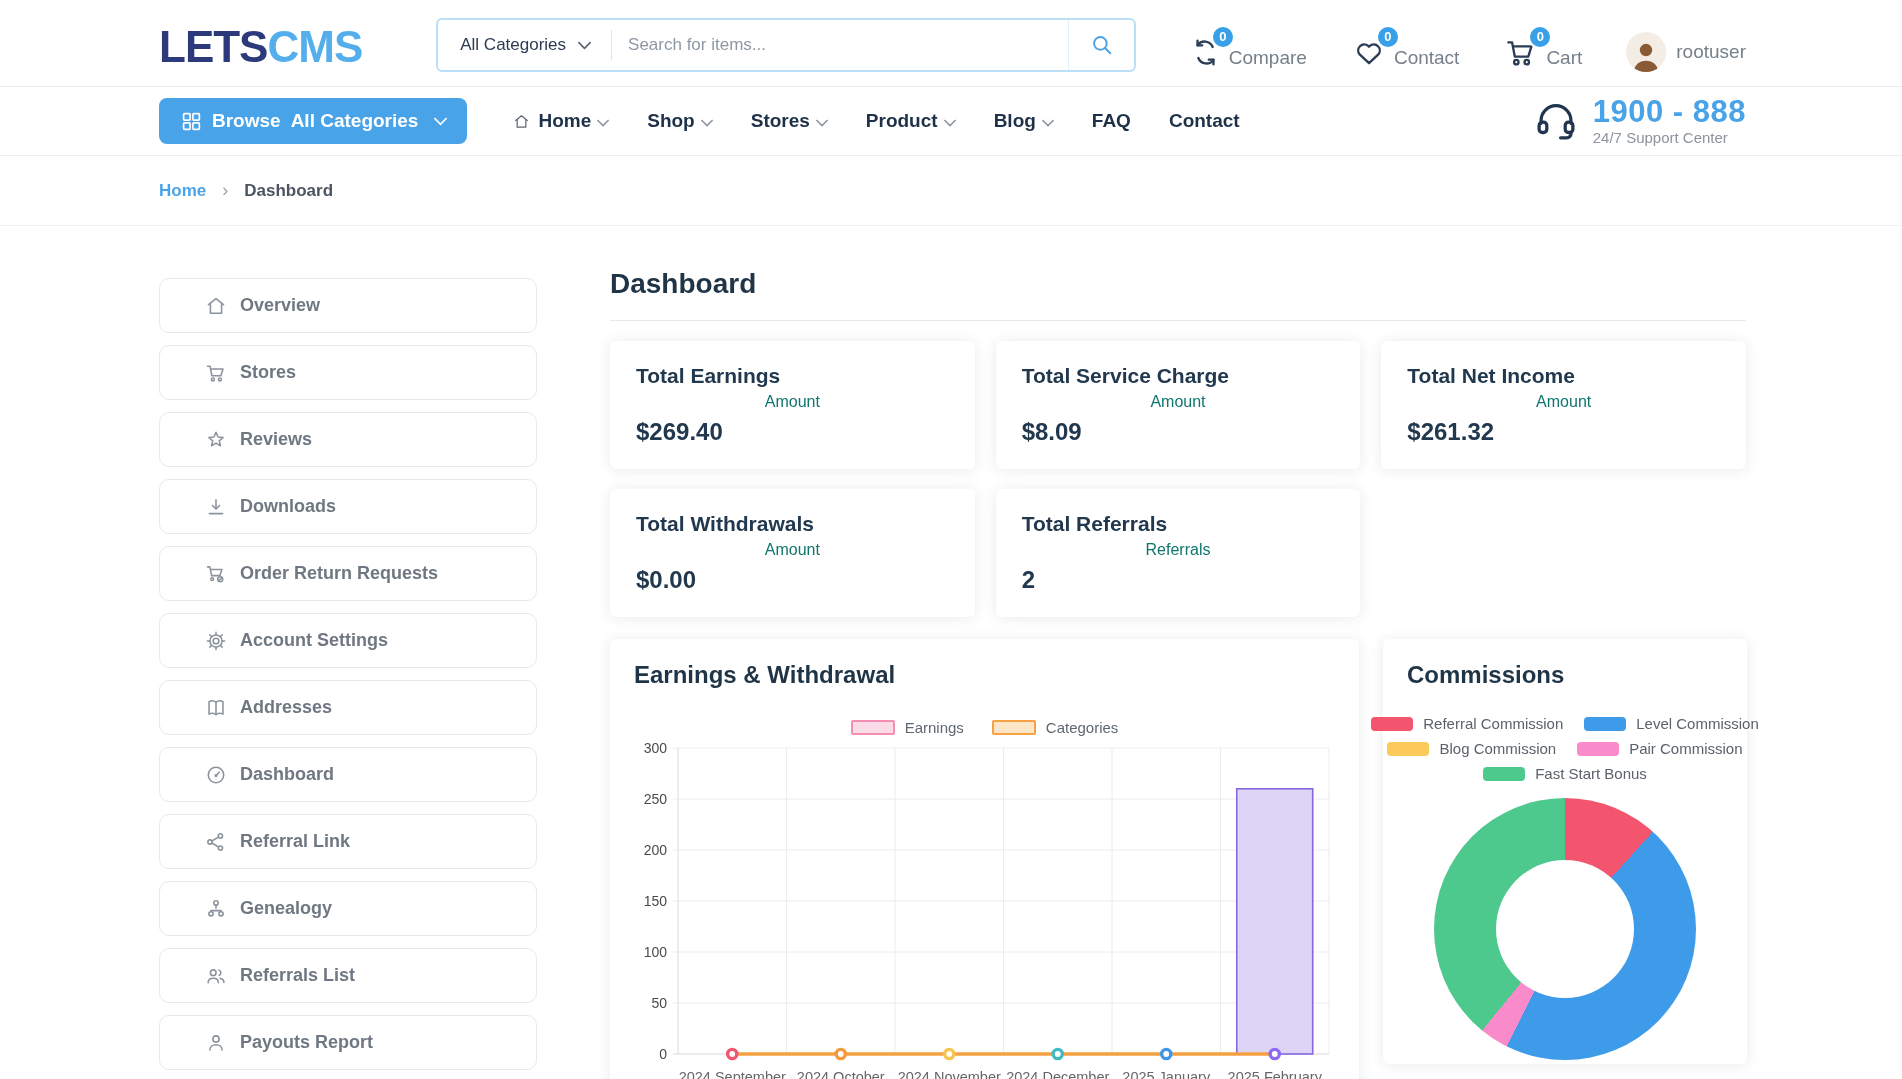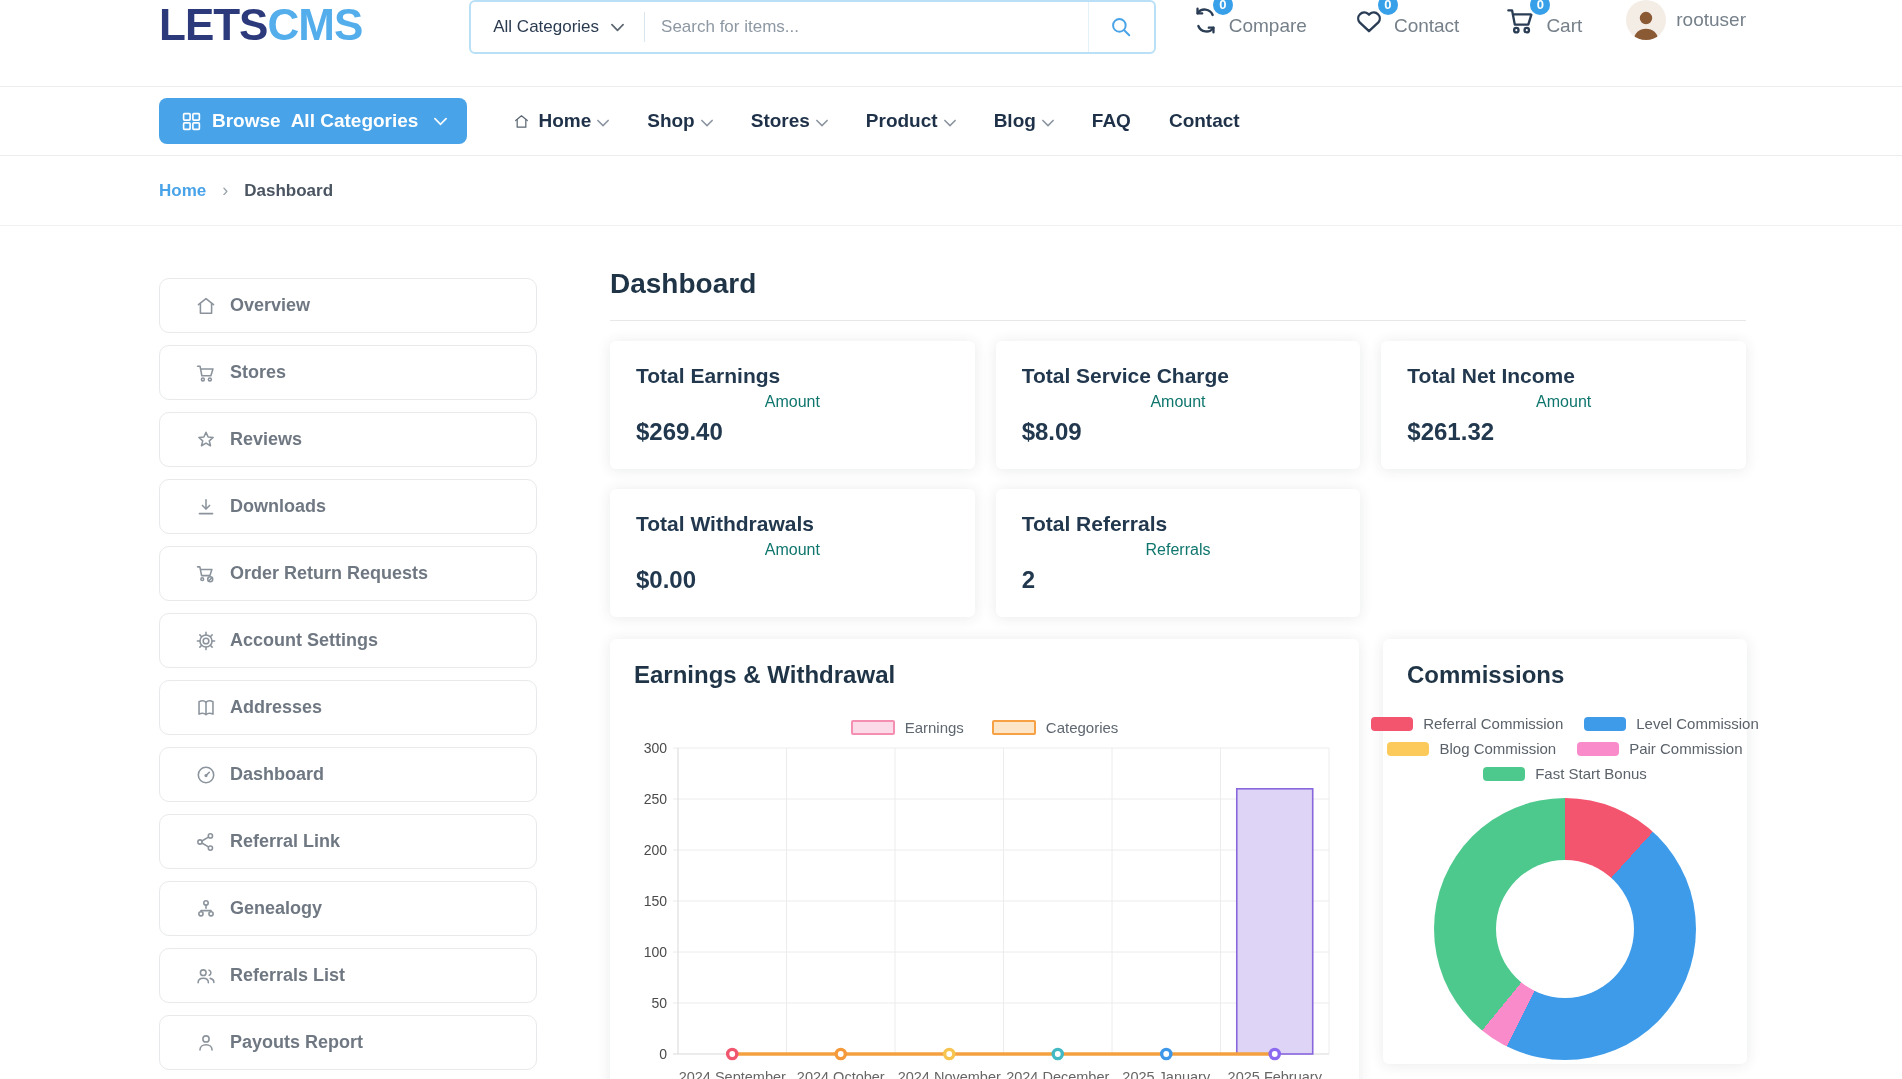--- a/index.html
+++ b/index.html
@@ -1,21 +1,21 @@
 <!DOCTYPE html>
 <html><head>
 <meta charset="utf-8">
 <style>
   * { margin:0; padding:0; box-sizing:border-box; }
   html,body { width:1902px; height:1079px; overflow:hidden; background:#fff;
     font-family:"Liberation Sans", sans-serif; color:#243b4f; }
   svg { display:block; }
 
   
-  .topbar { height:86px; display:flex; align-items:flex-start; padding:0 156px 14px 159px;gap:33px; }
+  .topbar { height:86px; display:flex; align-items:flex-end; padding:0 156px 14px 159px; }
   .logo { font-size:44px; font-weight:800; letter-spacing:-1px; white-space:nowrap; }
   .logo .p1 { color:#2c3a7c; }
   .logo .p2 { color:#54aeec; }
   .searchbox { margin-left:74px; width:700px; height:54px; border:2px solid #b9e0f7; border-radius:6px;
     display:flex; align-items:center; background:#fff; }
   .cat-select { display:flex; align-items:center; gap:12px; padding:0 20px 0 22px; cursor:pointer;
     font-size:17px; color:#2b3b50; }
   .cat-divider { width:1px; height:30px; background:#d9e6ef; }
   .search-input { flex:1; border:0; outline:none; font-size:17px; color:#55606b; padding:0 16px; background:transparent; }
   .search-input::placeholder { color:#8d98a3; }
@@ -52,21 +52,21 @@
   .crumb-bar { height:70px; display:flex; align-items:center; padding:0 159px; border-bottom:1px solid #f1f2f3; }
   .crumb { display:flex; align-items:center; gap:16px; font-size:17px; }
   .crumb .c-home { color:#49a3e8; font-weight:700; cursor:pointer; }
   .crumb .sep { color:#9aa3ac; font-size:18px; }
   .crumb .c-cur { color:#4a5561; font-weight:700; }
 
   
   .content { display:flex; padding:0 156px 0 159px; align-items:flex-start; }
   .sidebar { width:378px; flex:0 0 378px; margin-top:52px; }
   .side-item { height:55px; border:1px solid #e7e9eb; border-radius:10px; margin-bottom:12px;
-    display:flex; align-items:center; gap:13px; padding-left:35px; background:#fff; cursor:pointer; }
+    display:flex; align-items:center; gap:13px; padding-left:45px; background:#fff; cursor:pointer; }
   .side-item .s-ic { color:#8b939c; flex:0 0 auto; display:flex; }
   .side-item .s-lb { font-size:18px; font-weight:700; color:#6f7882; }
 
   .main { flex:1; margin-left:73px; margin-top:42px; min-width:0; }
   .page-title { font-size:28px; font-weight:800; color:#1f3446; }
   .title-rule { border:0; border-top:1px solid #e8e8e9; margin-top:20px; }
 
   .cards-grid { display:grid; grid-template-columns:repeat(3, 1fr); gap:20px 21px; margin-top:20px; }
   .stat-card { background:#fff; border-radius:6px; box-shadow:0 1px 14px rgba(40,50,60,.10); height:128px;
     padding:23px 26px; }
@@ -234,20 +234,34 @@
         </span>
       </li>
       <li>
         <span>FAQ</span>
       </li>
       <li>
         <span>Contact</span>
       </li>
     </ul>
 
+  <div class="support">
+    <span class="headset">
+      <svg width="46" height="46" viewBox="0 0 24 24" fill="none" stroke="currentColor" stroke-width="1.7" stroke-linecap="round" stroke-linejoin="round">
+        <path d="M4.2 13.2v-1.4a7.8 7.8 0 0 1 15.6 0v1.4"></path>
+        <rect x="3.2" y="12.6" width="4" height="5.4" rx="1.7"></rect>
+        <rect x="16.8" y="12.6" width="4" height="5.4" rx="1.7"></rect>
+        <path d="M19.8 18v.6a2.2 2.2 0 0 1-2.2 2.2h-3.2"></path>
+      </svg>
+    </span>
+    <div>
+      <div class="phone">1900 - 888</div>
+      <div class="cap">24/7 Support Center</div>
+    </div>
+  </div>
 </nav>
 
 <div class="crumb-bar">
   <div class="crumb">
     <span class="c-home">Home</span>
     <span class="sep">›</span>
     <span class="c-cur">Dashboard</span>
   </div>
 </div>
 

